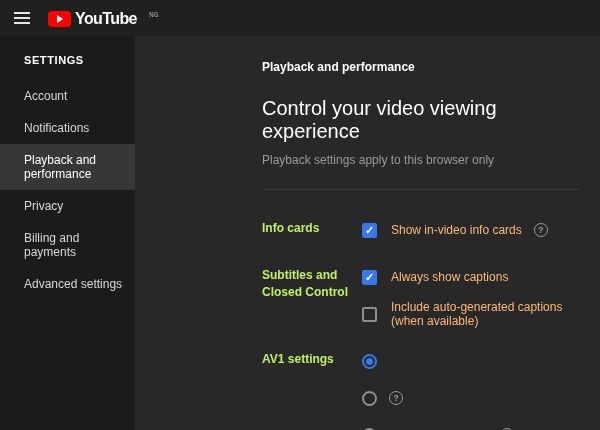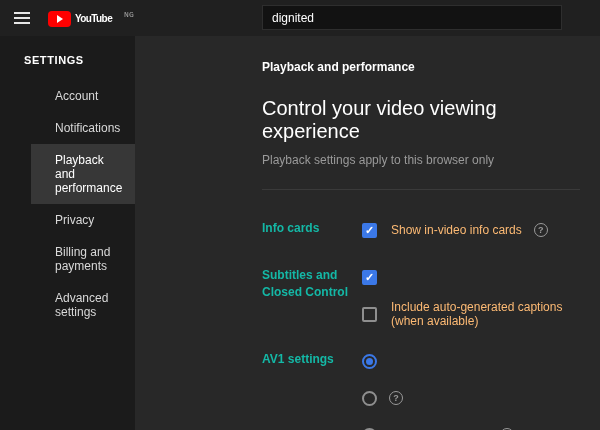--- a/index.html
+++ b/index.html
@@ -23,44 +23,44 @@
   .logo-mark {
     width: 23px; height: 16px; background: var(--brand-red, #f00);
     border-radius: 4px; display: flex; align-items: center; justify-content: center; margin-top: 1px;
   }
   .logo-mark i {
     display: block; width: 0; height: 0;
     border-left: 6px solid #fff;
     border-top: 4px solid transparent;
     border-bottom: 4px solid transparent;
   }
-  .logo-text { color: #fff; font-size: 10px; font-weight: bold; letter-spacing: -0.6px; margin-left: 4px; line-height: 17px; }
+  .logo-text { color: #fff; font-size: 16px; font-weight: bold; letter-spacing: -0.6px; margin-left: 4px; line-height: 17px; }
   .logo-country { color: #aaa; font-size: 8px; margin-left: 12px; line-height: 10px; font-family: Liberation Mono, monospace; }
   .searchbox { position: absolute; left: 262px; top: 5px; }
   .searchbox input {
     width: 300px; height: 25px; background: #121212;
     border: 1px solid #2e2e2e; color: #fff; font-size: 12px;
     padding: 0 9px; outline: none; font-family: inherit;
   }
   
   .layout { display: flex; height: 394px; }
   .sidebar { width: 135px; background: #1b1b1b; padding-top: 8px; flex: none; }
   .sidebar-title { color: #fff; font-size: 11px; font-weight: bold; letter-spacing: 0.6px; padding: 10px 8px 14px 24px; }
-  .side-item { color: #d9d9d9; font-size: 12px; padding: 9px 8px 9px 24px; cursor: pointer; line-height: 14px; margin-left: 31px; }
+  .side-item { color: #d9d9d9; font-size: 12px; padding: 9px 8px 9px 24px; cursor: pointer; line-height: 14px; }
   .side-item.selected { background: #373737; color: #fff; }
   .content { flex: 1; padding: 24px 20px 0 127px; }
   .category { color: #fff; font-size: 12px; font-weight: bold; }
   .page-title { color: #ffffff; font-size: 20px; font-weight: 400; margin: 23px 0 10px; }
   .page-subtitle { color: #9a9a9a; font-size: 12px; }
   .divider { border-top: 1px solid #3a3a3a; margin: 22px 0 30px; }
   
   .section-row { display: flex; margin-bottom: 10px; }
   .section-label {
     width: 100px; min-width: 100px; padding-right: 6px;
-    color: #14b8a6; font-size: 12px; font-weight: bold; line-height: 1.45;
+    color: #bef264; font-size: 12px; font-weight: bold; line-height: 1.45;
   }
   .section-controls { display: flex; flex-direction: column; }
   .control-line { display: flex; align-items: center; height: 20px; margin-bottom: 17px; cursor: pointer; }
   .checkbox {
     width: 15px; height: 15px; flex: none; border-radius: 2px;
     border: 2px solid #8f8f8f; display: flex; align-items: center; justify-content: center;
     color: #fff; font-size: 11px; font-weight: bold; line-height: 1;
   }
   .checkbox.checked { background: var(--accent, #3b78e7); border-color: var(--accent, #3b78e7); }
   .radio {
@@ -86,23 +86,20 @@
     <span></span>
     <span></span>
   </div>
   <div class="logo">
     <span class="logo-mark">
         <i></i>
       </span>
     <span class="logo-text">YouTube</span>
     <span class="logo-country">NG</span>
   </div>
-  <div class="searchbox">
-    <input type="text" value="dignited" style="">
-  </div>
 </header>
 
 <div class="layout">
   <aside class="sidebar">
     <div class="sidebar-title">SETTINGS</div>
     <nav id="sidebar-items">
         <div class="side-item">Account</div>
         <div class="side-item">Notifications</div>
         <div class="side-item selected">Playback and performance</div>
         <div class="side-item">Privacy</div>
@@ -125,20 +122,21 @@
               <span class="control-label">Show in-video info cards</span>
               <span class="help">?</span>
             </div>
           </div>
         </div>
         <div class="section-row">
           <div class="section-label">Subtitles and Closed Control</div>
           <div class="section-controls">
             <div class="control-line">
               <span class="checkbox checked">✓</span>
+              <span class="control-label">Always show captions</span>
             </div>
             <div class="control-line">
               <span class="checkbox"></span>
               <span class="control-label">Include auto-generated captions (when available)</span>
             </div>
           </div>
         </div>
         <div class="section-row">
           <div class="section-label">AV1 settings</div>
           <div class="section-controls">

